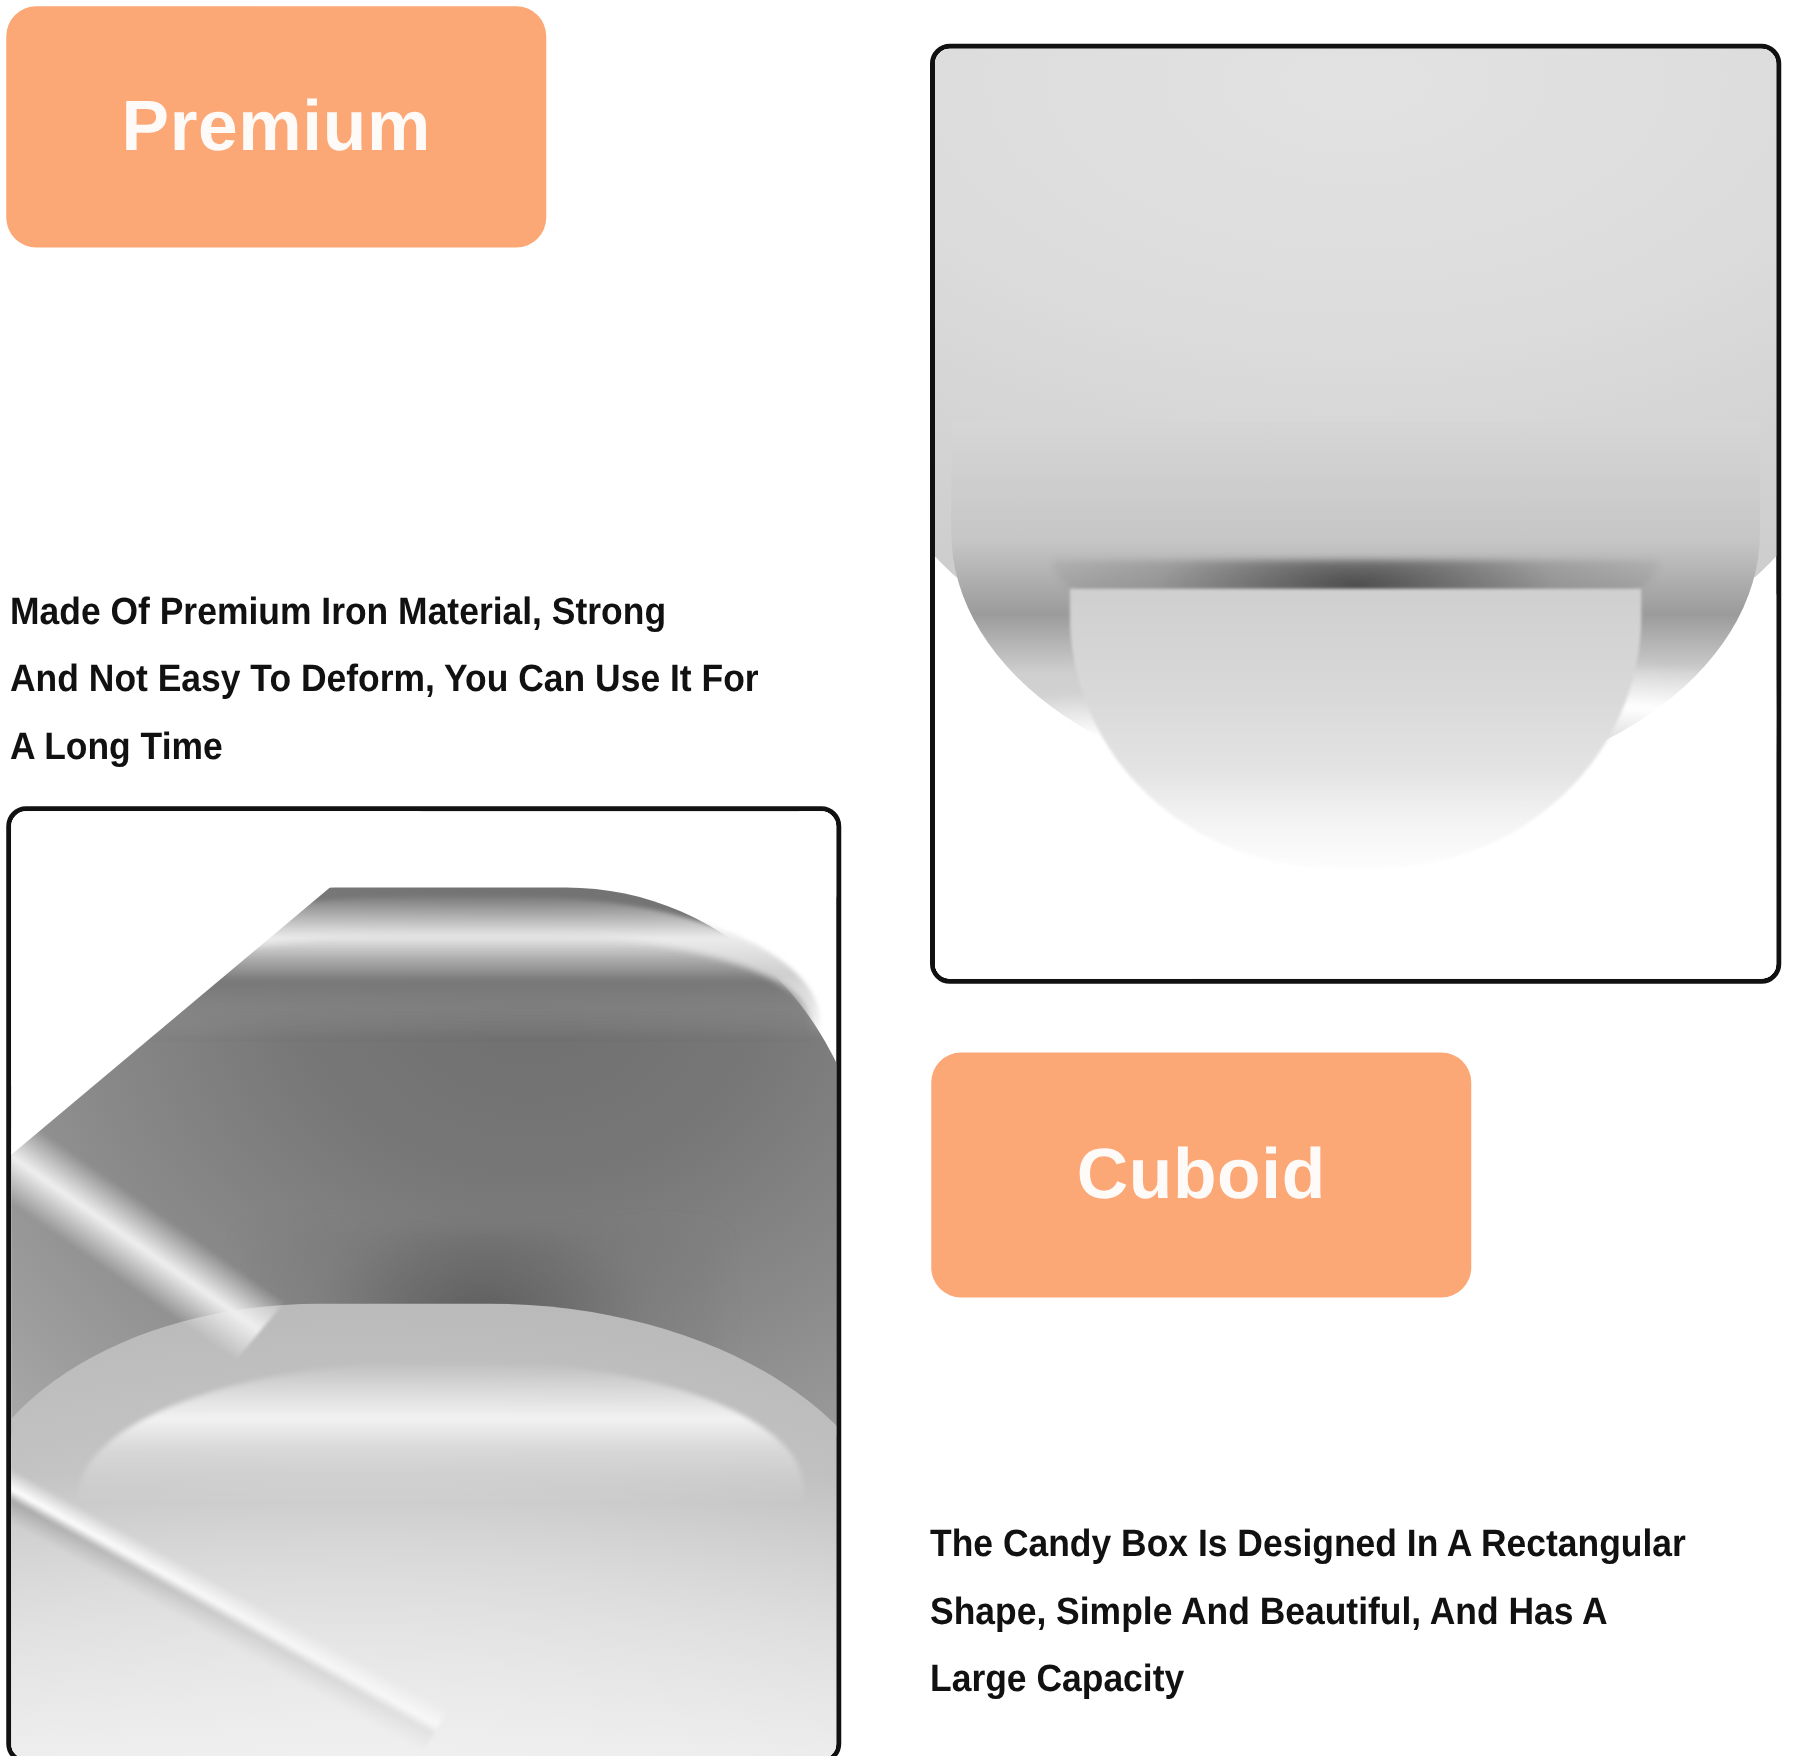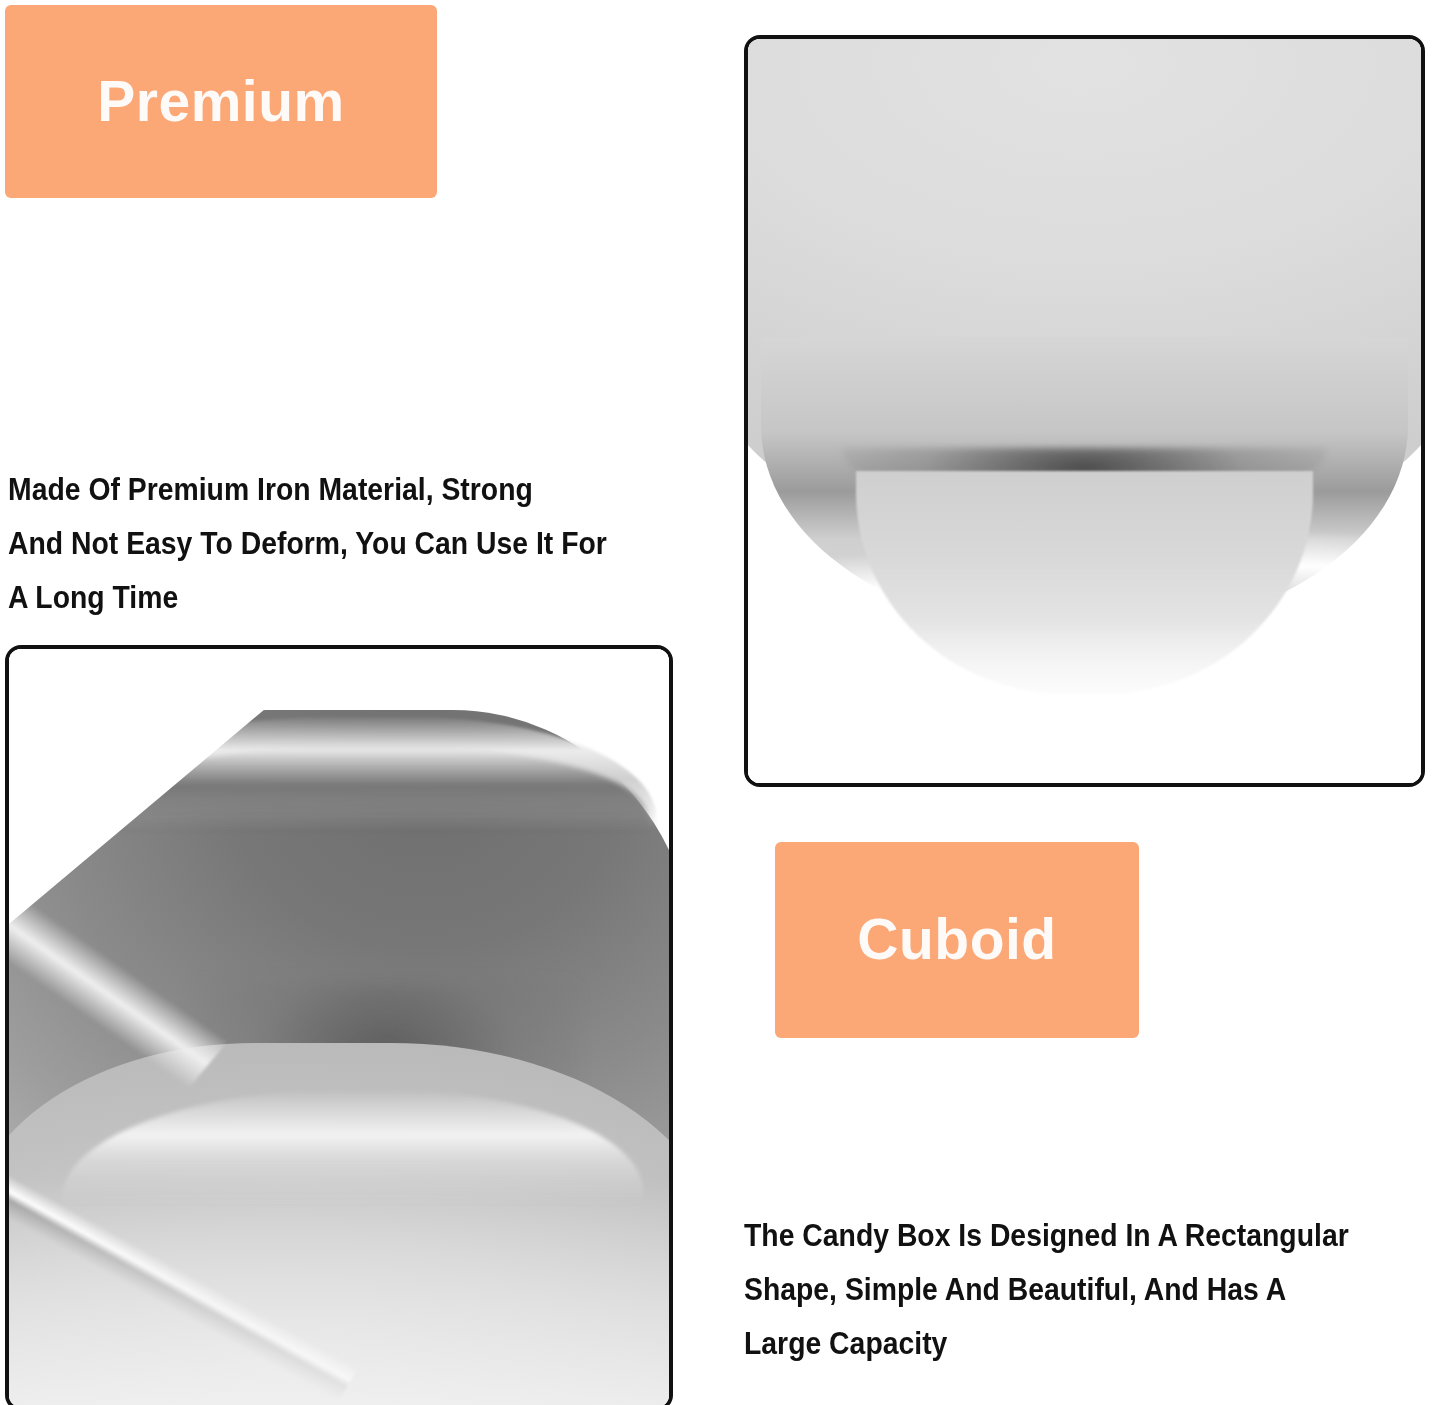--- a/index.html
+++ b/index.html
@@ -13,21 +13,21 @@
     height: 1405px;
     background: #ffffff;
     overflow: hidden;
     font-family: "Liberation Sans", sans-serif;
   }
 
   
   .badge {
     position: absolute;
     background: #fba776;
-    border-radius: 6px;
+    border-radius: 24px;
     display: flex;
     flex-direction: column;
     align-items: center;
     justify-content: center;
     color: #fdfaf7;
     font-weight: 700;
     letter-spacing: 0.5px;
     line-height: 1.12;
     text-align: center;
     box-sizing: border-box;
@@ -41,25 +41,24 @@
     left: 5px;
     top: 5px;
     width: 432px;
     height: 193px;
     font-size: 57px;
     padding: 0 16px;
   }
   #badge-cuboid {
     left: 745px;
     top: 842px;
-    width: 364px;
+    width: 432px;
     height: 196px;
     font-size: 57px;
     padding: 0 16px;
-    margin-left: 30px;
   }
 
   
   .paragraph {
     position: absolute;
     color: #111111;
     font-weight: 700;
     font-size: 30.5px;
     line-height: 54px;
     font-stretch: condensed;

